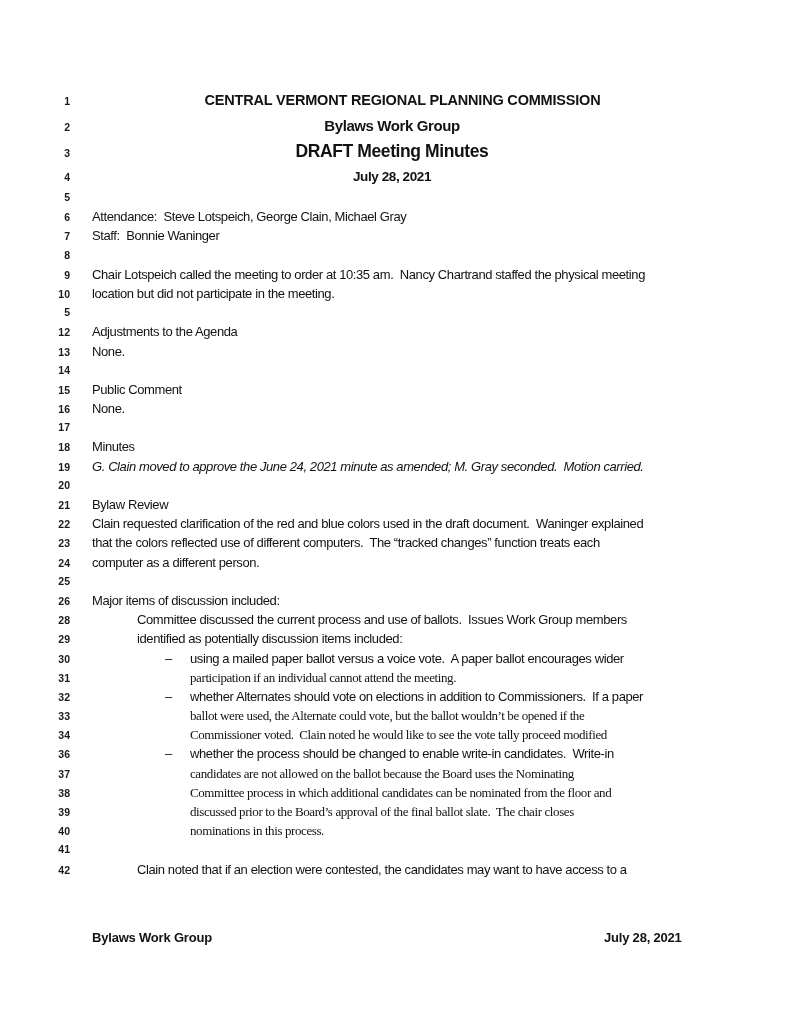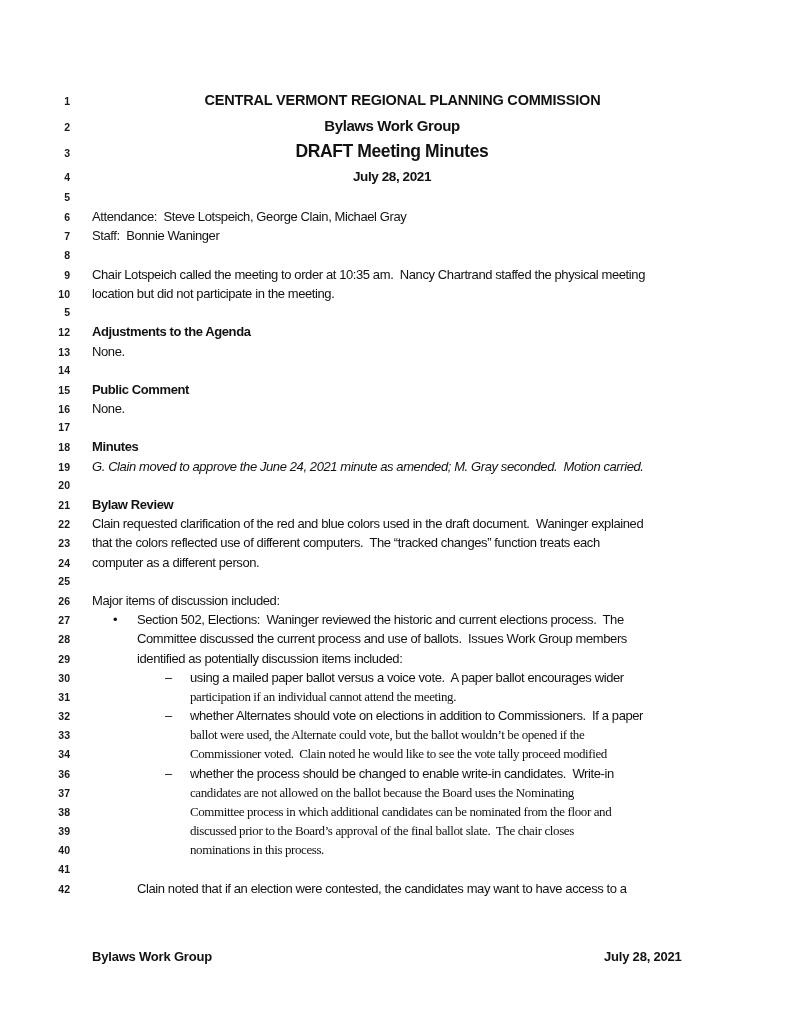--- a/index.html
+++ b/index.html
@@ -19,21 +19,21 @@
   .t1{height:25px;line-height:25px;}
   .t1 .txt{font-weight:bold;font-size:14.5px;letter-spacing:-0.2px;margin-left:21px;}
   .t2{height:25px;line-height:25px;}
   .t2 .txt{font-weight:bold;font-size:15px;}
   .t3{height:27px;line-height:27px;}
   .t3 .txt{font-weight:bold;font-size:17.5px;margin-top:48px;}
   .t4{height:23px;line-height:23px;}
   .t4 .txt{font-weight:bold;font-size:13.5px;}
   .t1 .content,.t2 .content,.t3 .content,.t4 .content{text-align:center;}
   
-  .heading .txt{font-weight:bold;margin-top:28px;}
+  .heading .txt{font-weight:normal;margin-top:28px;}
   .italic .txt{font-style:italic;}
   
   .bullet .content{padding-left:43px;}
   .bullet .mk{display:inline-block;width:24px;}
   .bullet-cont .content{padding-left:67px;}
   .dash .content{padding-left:95px;}
   .dash .mk{display:inline-block;width:25px;}
   .dash-cont .content{padding-left:120px;font-family:Liberation Serif, serif;}
   .indent .content{padding-left:67px;}
   
@@ -142,24 +142,20 @@
         <span class="num">24</span>
         <span class="content"><span class="txt">computer as a different person.</span></span>
       </div>
       <div class="row blank">
         <span class="num">25</span>
         <span class="content"></span>
       </div>
       <div class="row">
         <span class="num">26</span>
         <span class="content"><span class="txt">Major items of discussion included:</span></span>
-      </div>
-      <div class="row bullet">
-        <span class="num">27</span>
-        <span class="content"><span class="mk">•</span><span class="txt">Section 502, Elections:  Waninger reviewed the historic and current elections process.  The</span></span>
       </div>
       <div class="row bullet-cont">
         <span class="num">28</span>
         <span class="content"><span class="txt">Committee discussed the current process and use of ballots.  Issues Work Group members</span></span>
       </div>
       <div class="row bullet-cont">
         <span class="num">29</span>
         <span class="content"><span class="txt">identified as potentially discussion items included:</span></span>
       </div>
       <div class="row dash">

